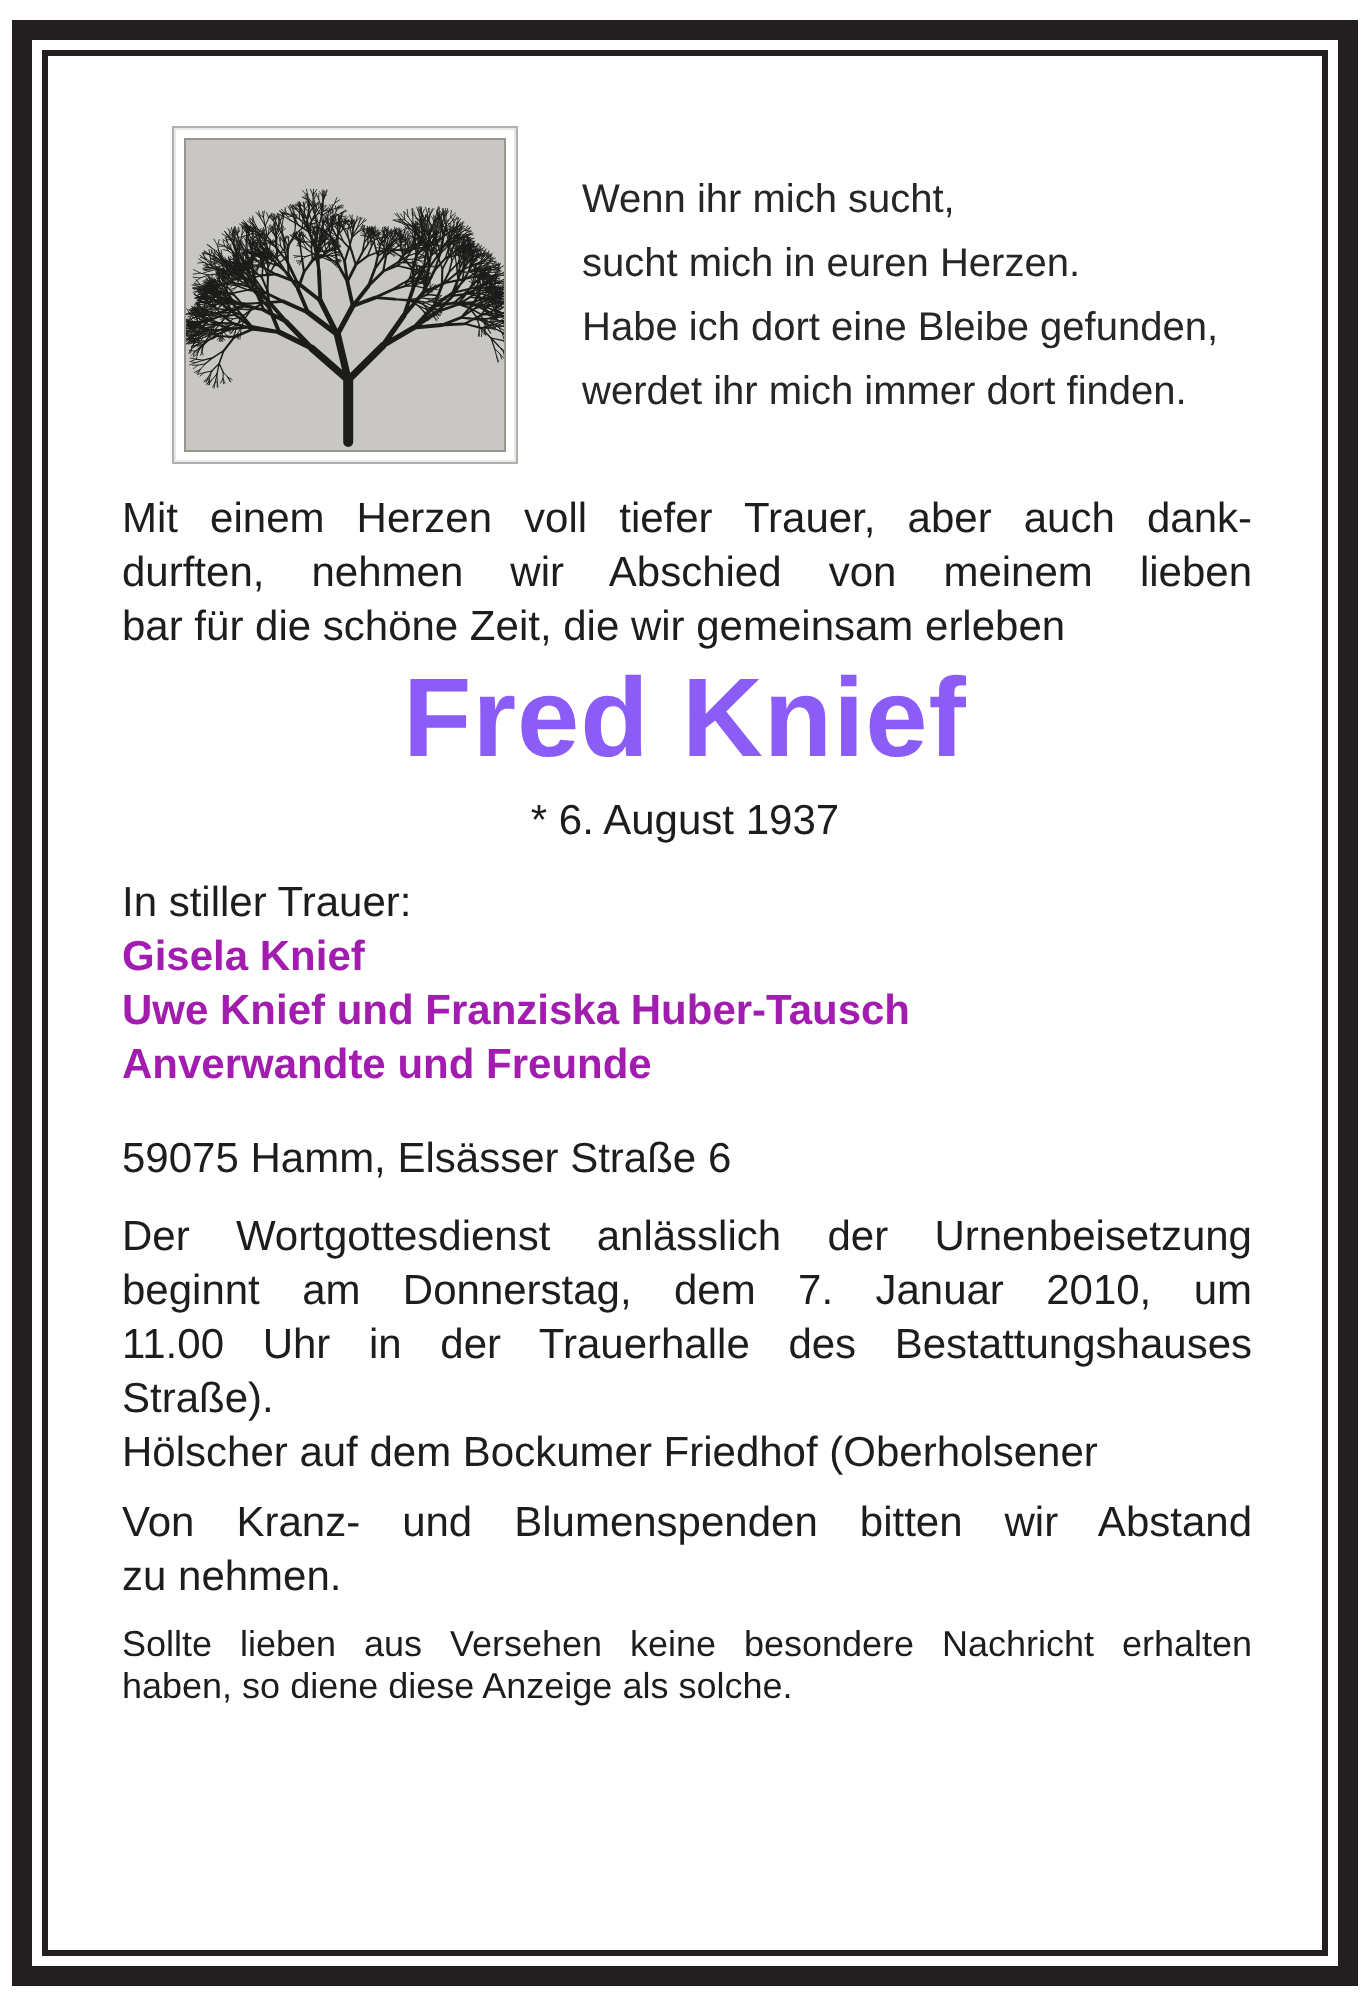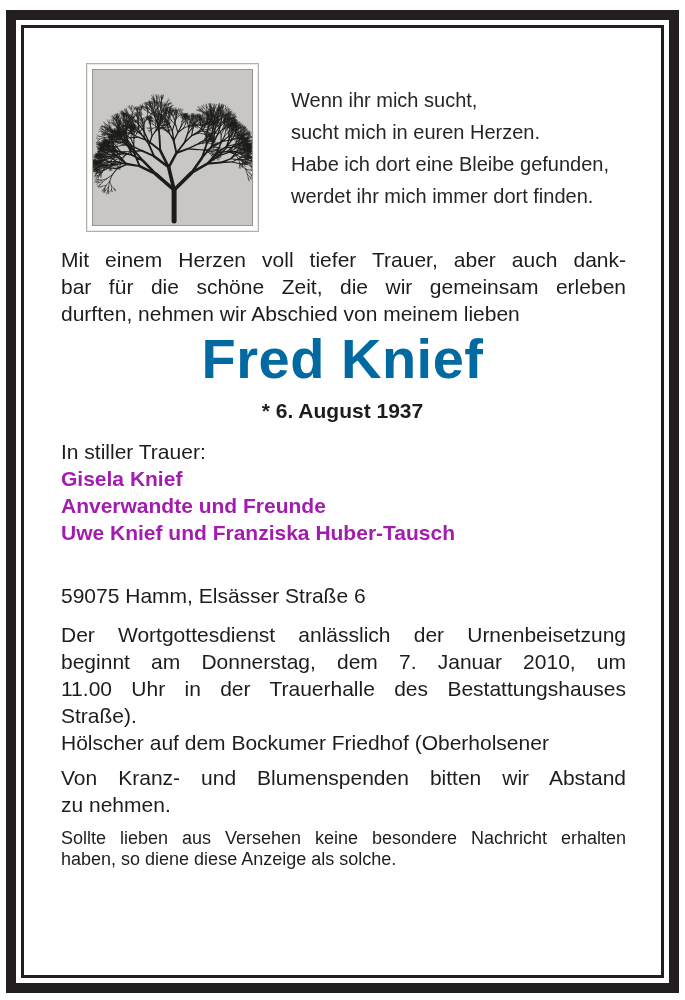--- a/index.html
+++ b/index.html
@@ -49,32 +49,31 @@
   .para{width:565px;}
   .justify .line{text-align:justify;text-align-last:justify;}
   .justify .line:last-child{text-align-last:left;}
 
   .intro{margin-top:14px;}
 
   .name{
     margin-top:2px;
     font-size:56px;line-height:60px;font-weight:bold;
     text-align:center;letter-spacing:0.5px;
-    color:#0369a1;
+    color:#8b5cf6;
   }
   .dates{
     margin-top:8px;
     display:flex;justify-content:center;gap:54px;
     font-size:21px;
-    font-weight:bold;
   }
 
   .trauer-label{margin-top:14px;}
   .mourners{font-weight:bold;line-height:27px;color:#a21caf;}
-  .address{margin-top:36px;}
+  .address{margin-top:20px;}
 
   .service{margin-top:12px;}
   .flowers{margin-top:8px;}
   .notice{
     margin-top:10px;
     font-size:18px;line-height:21px;
   }
 </style>
 </head>
 <body>
@@ -105,36 +104,36 @@
               <div class="line">Wenn ihr mich sucht,</div>
               <div class="line">sucht mich in euren Herzen.</div>
               <div class="line">Habe ich dort eine Bleibe gefunden,</div>
               <div class="line">werdet ihr mich immer dort finden.</div>
             </div>
         </div>
 
 
         <div class="para intro justify">
             <div class="line">Mit einem Herzen voll tiefer Trauer, aber auch dank-</div>
+            <div class="line">durften, nehmen wir Abschied von meinem lieben</div>
             <div class="line">bar für die schöne Zeit, die wir gemeinsam erleben</div>
-            <div class="line">durften, nehmen wir Abschied von meinem lieben</div>
           </div>
 
         <div class="name">Fred Knief</div>
 
         <div class="dates">
           <span>* 6. August 1937</span>
         </div>
 
         <div class="trauer-label">In stiller Trauer:</div>
 
         <div class="mourners">
             <div class="line">Gisela Knief</div>
+            <div class="line">Uwe Knief und Franziska Huber-Tausch</div>
             <div class="line">Anverwandte und Freunde</div>
-            <div class="line">Uwe Knief und Franziska Huber-Tausch</div>
           </div>
 
         <div class="address">59075 Hamm, Elsässer Straße 6</div>
 
         <div class="para service justify">
             <div class="line">Der Wortgottesdienst anlässlich der Urnenbeisetzung</div>
             <div class="line">beginnt am Donnerstag, dem 7. Januar 2010, um</div>
             <div class="line">11.00 Uhr in der Trauerhalle des Bestattungshauses</div>
             <div class="line">Straße).</div>
             <div class="line">Hölscher auf dem Bockumer Friedhof (Oberholsener</div>

